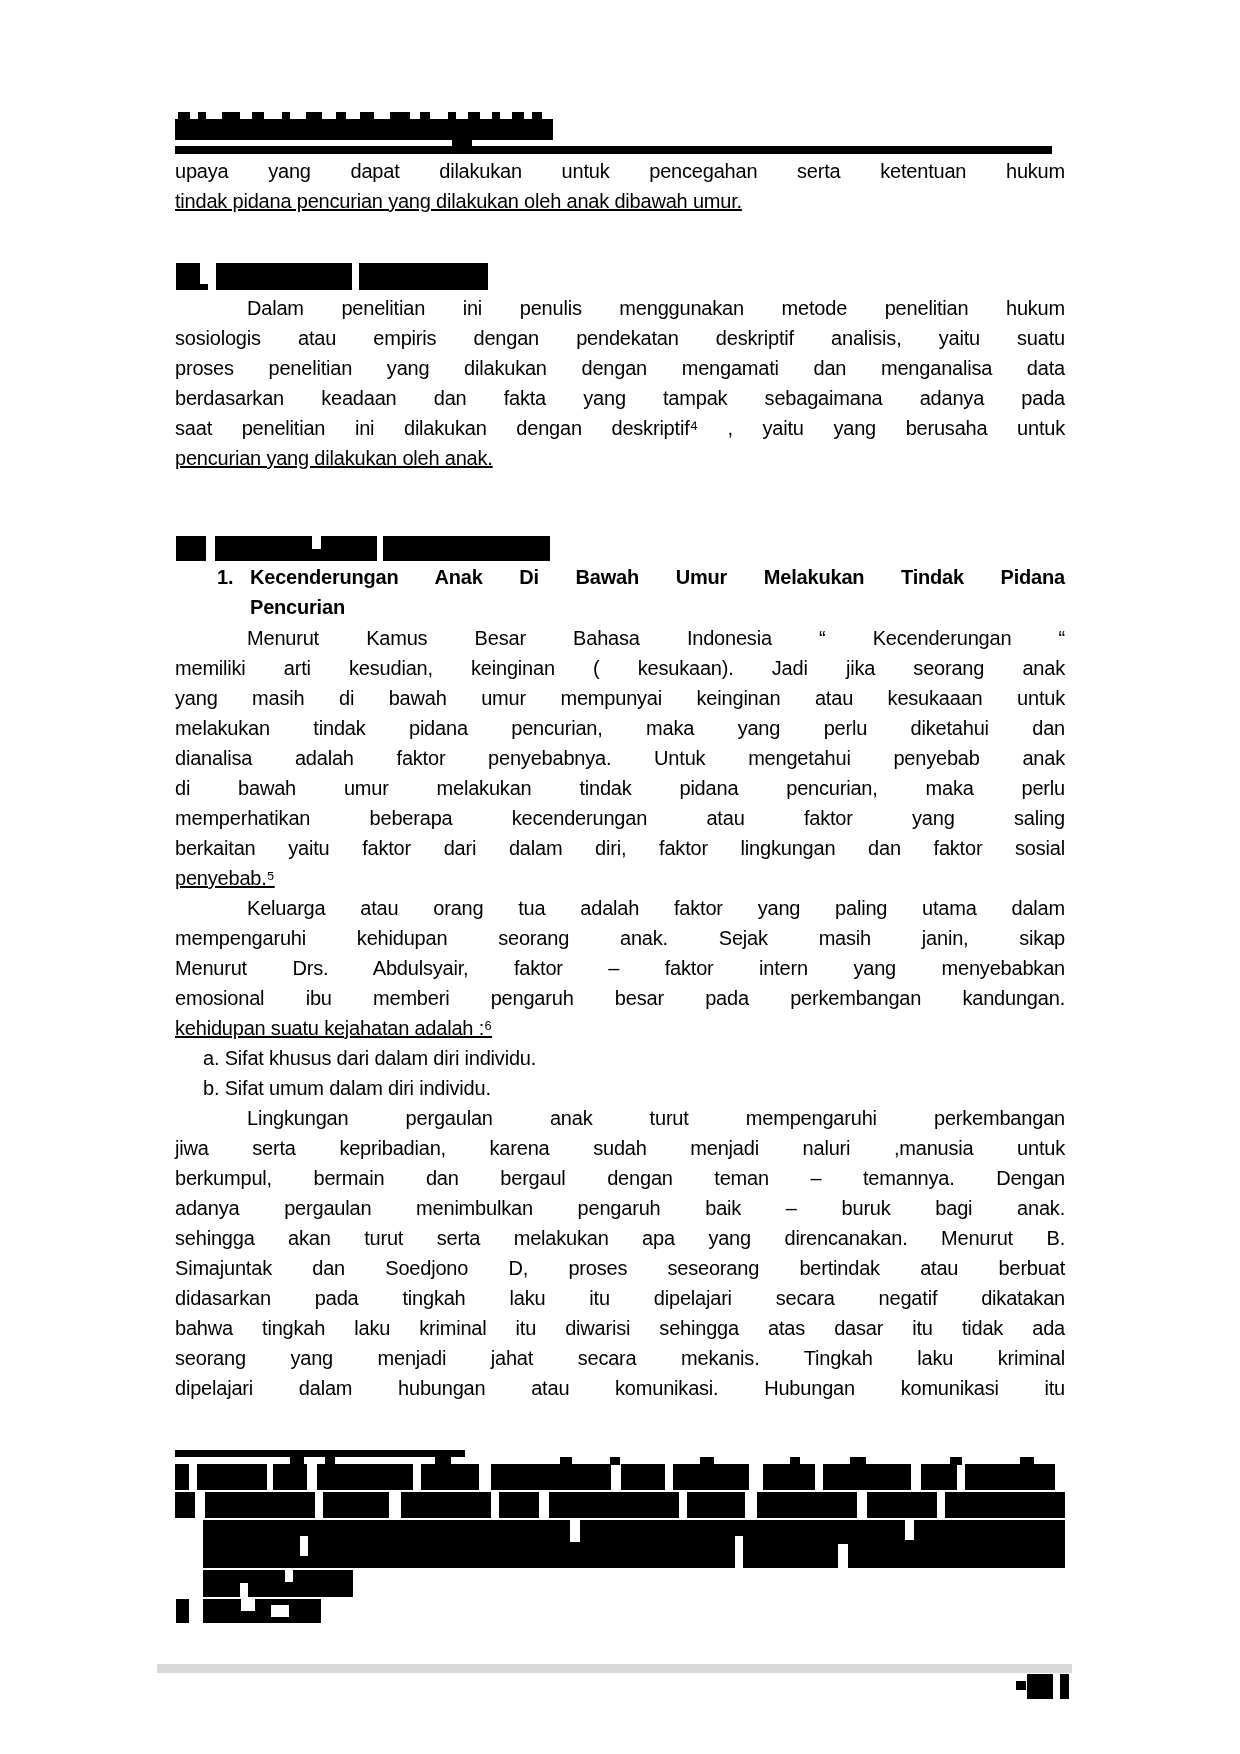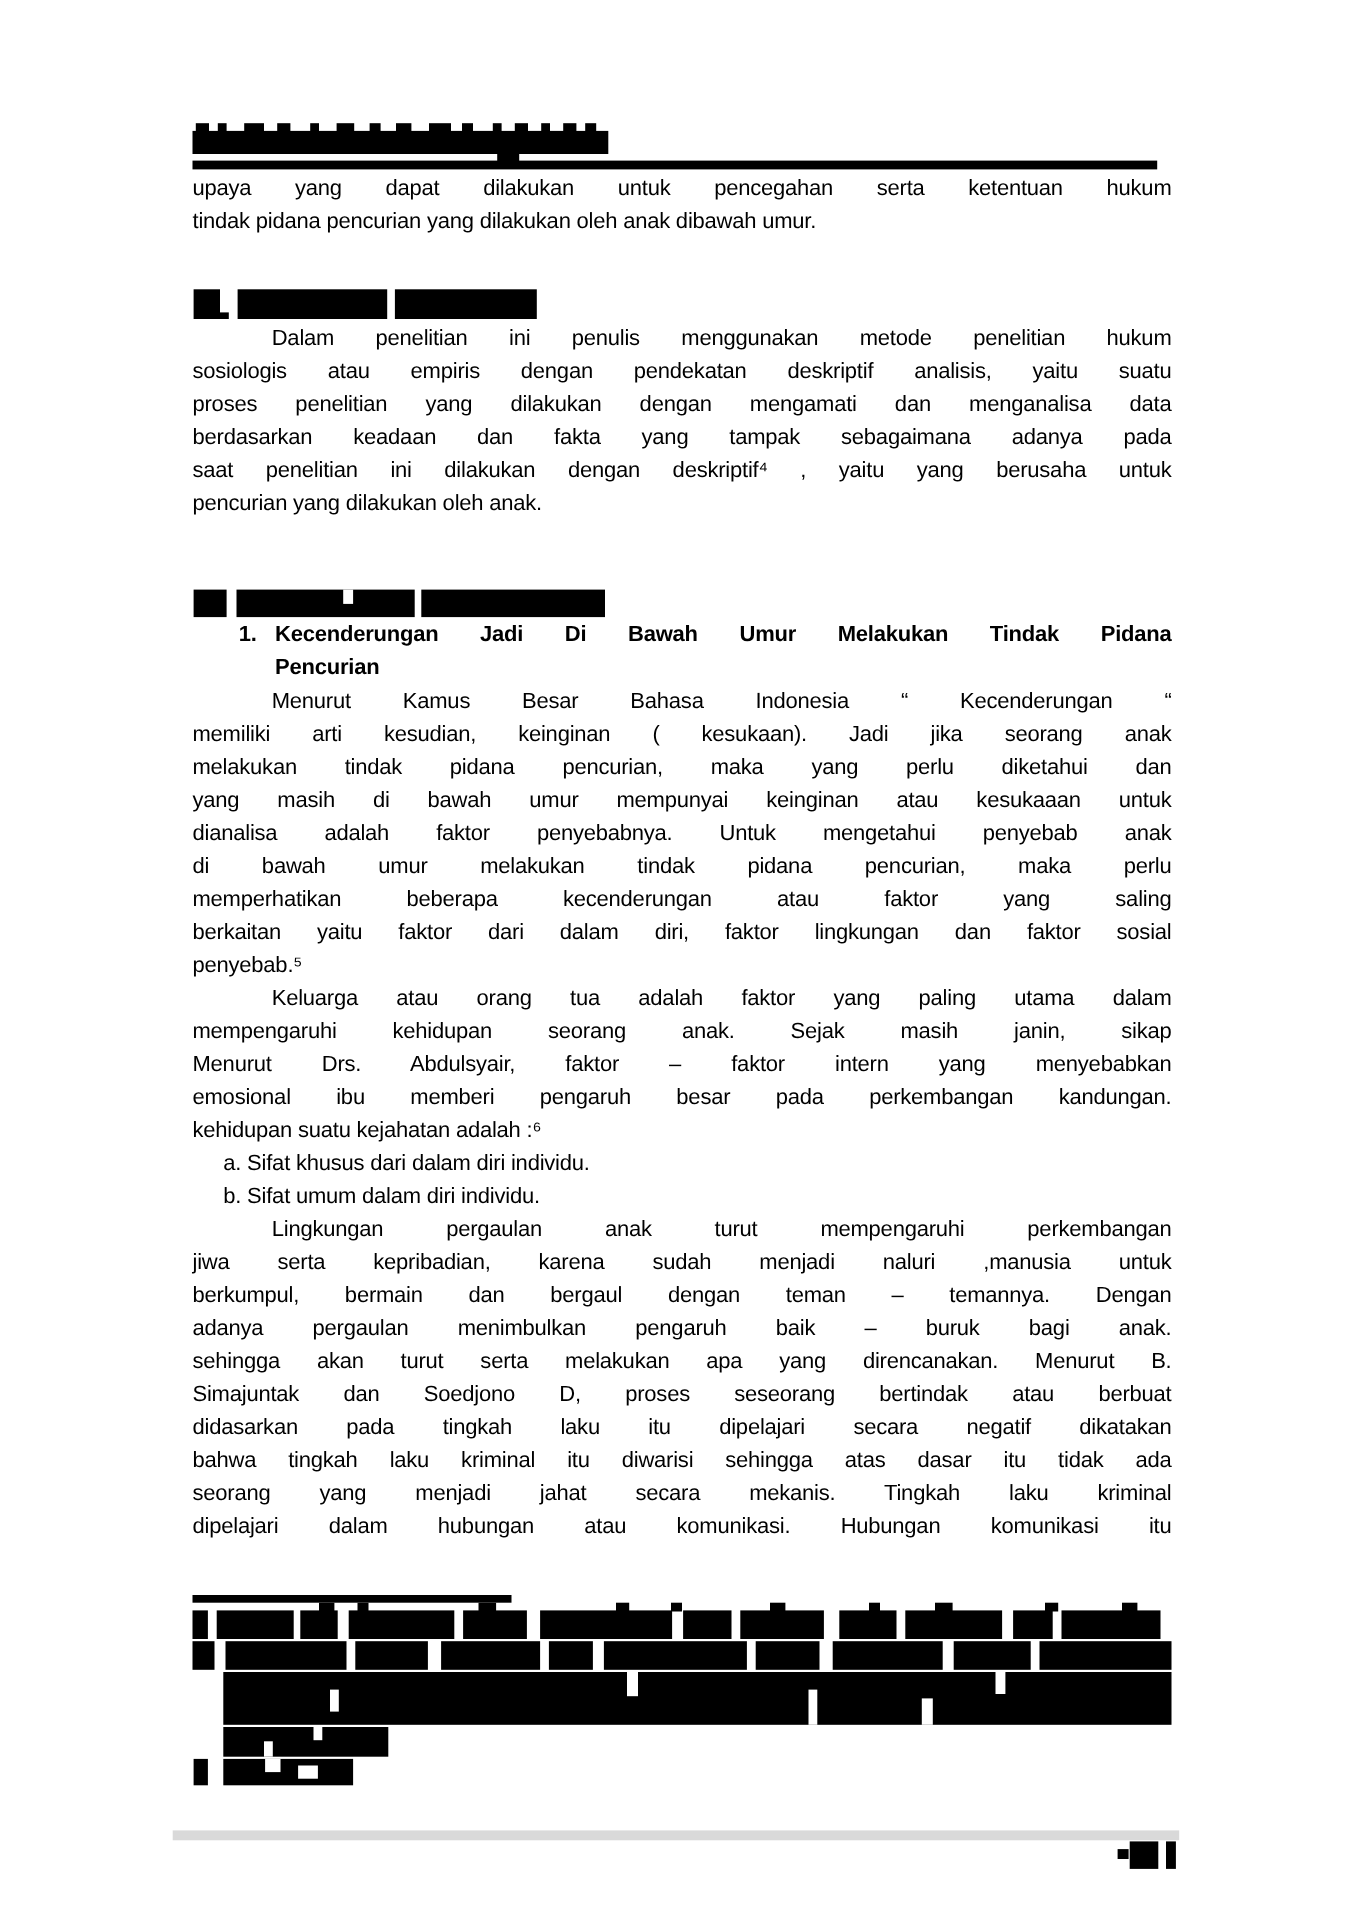--- a/index.html
+++ b/index.html
@@ -11,21 +11,21 @@
   .abs{position:absolute;}
   .blk{position:absolute;background:#000;}
   .wnotch{position:absolute;background:#fff;}
   .graybar{position:absolute;background:#d9d9d9;}
   
   .para{
     position:absolute;left:175px;width:890px;
     font-size:20px;line-height:30px;letter-spacing:-0.2px;
   }
   .line{text-align:justify;text-align-last:justify;white-space:normal;}
-  .line-last{text-align-last:left;}
+  .line-last{text-align-last:left;text-decoration:underline;}
   .para-indent .line:first-child{text-indent:72px;}
   .list-item{
     position:absolute;left:175px;width:890px;padding-left:28px;box-sizing:border-box;
     font-size:20px;line-height:30px;letter-spacing:-0.2px;text-align:left;
   }
   .bold-heading{
     position:absolute;left:175px;width:890px;
     font-size:20px;line-height:30px;font-weight:bold;letter-spacing:-0.2px;
   }
   .bold-heading .num{position:absolute;left:42px;top:0;}
@@ -87,30 +87,30 @@
   <div class="abs" style="left:0;top:0;">
     <div class="blk" style="left:176px;top:494px;width:30px;height:25px"></div>
     <div class="blk" style="left:215px;top:494px;width:162px;height:25px"></div>
     <div class="wnotch" style="left:312px;top:494px;width:9px;height:13px"></div>
     <div class="blk" style="left:383px;top:494px;width:167px;height:25px"></div>
   </div>
 
   <div class="bold-heading" style="top:520px">
     <span class="num">1.</span>
     <div class="bh-lines">
-      <div class="bh-line1">Kecenderungan Jadi Di Bawah Umur Melakukan Tindak Pidana</div>
+      <div class="bh-line1">Kecenderungan Anak Di Bawah Umur Melakukan Tindak Pidana</div>
       <div class="bh-line2">Pencurian</div>
     </div>
   </div>
 
   <div class="para para-indent" style="top:581px">
       <div class="line">Menurut Kamus Besar Bahasa Indonesia “ Kecenderungan “</div>
       <div class="line">memiliki arti kesudian, keinginan ( kesukaan). Jadi jika seorang anak</div>
+      <div class="line">yang masih di bawah umur mempunyai keinginan atau kesukaaan untuk</div>
       <div class="line">melakukan tindak pidana pencurian, maka yang perlu diketahui dan</div>
-      <div class="line">yang masih di bawah umur mempunyai keinginan atau kesukaaan untuk</div>
       <div class="line">dianalisa adalah faktor penyebabnya. Untuk mengetahui penyebab anak</div>
       <div class="line">di bawah umur melakukan tindak pidana pencurian, maka perlu</div>
       <div class="line">memperhatikan beberapa kecenderungan atau faktor yang saling</div>
       <div class="line">berkaitan yaitu faktor dari dalam diri, faktor lingkungan dan faktor sosial</div>
       <div class="line line-last">penyebab.⁵</div>
     </div>
 
   <div class="para para-indent" style="top:851px">
       <div class="line">Keluarga atau orang tua adalah faktor yang paling utama dalam</div>
       <div class="line">mempengaruhi kehidupan seorang anak. Sejak masih janin, sikap</div>

